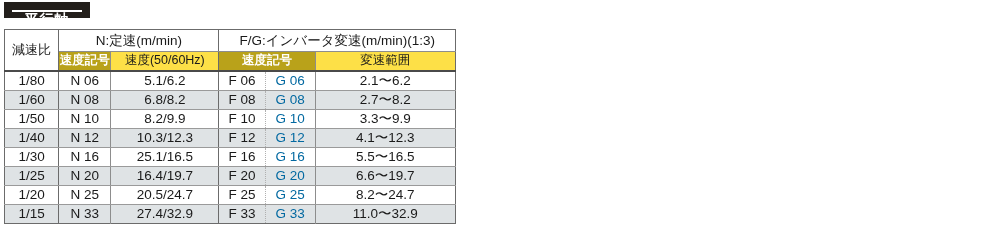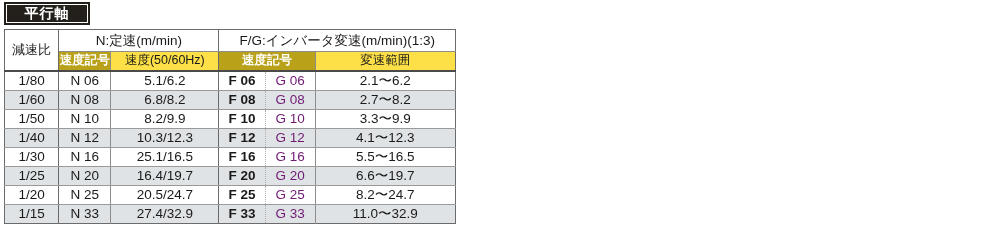--- a/index.html
+++ b/index.html
@@ -20,24 +20,24 @@
     width: 1000px;
     height: 233px;
   }
 
   
   .title-badge {
     position: absolute;
     left: 4px;
     top: 2px;
     width: 86px;
-    height: 23px;
+    height: 14px;
     background: #231f1b;
     box-sizing: border-box;
-    padding: 2px;
+    padding: 8px;
   }
   .title-badge-inner {
     width: 100%;
     height: 100%;
     border: 1px solid #ffffff;
     box-sizing: border-box;
     color: #ffffff;
     font-size: 14px;
     font-weight: bold;
     line-height: 17px;
@@ -126,25 +126,24 @@
     border-right: 1px solid #6b6b6b;
   }
   td.cl-nsym {
     border-right: 1px solid #8d8d8d;
   }
   td.cl-nspd {
     border-right: 1px solid #6b6b6b;
   }
   td.cl-fsym {
     border-right: 1px dotted #b0b0b0;
-    font-weight: bold;
   }
   td.cl-gsym {
     border-right: 1px solid #8d8d8d;
-    color: #701a75;
+    color: #0369a1;
   }
 
   .colw-ratio { width: 54px; }
   .colw-nsym  { width: 52px; }
   .colw-nspd  { width: 108px; }
   .colw-fsym  { width: 46px; }
   .colw-gsym  { width: 50px; }
   .colw-range { width: 140px; }
 </style>
 </head>

